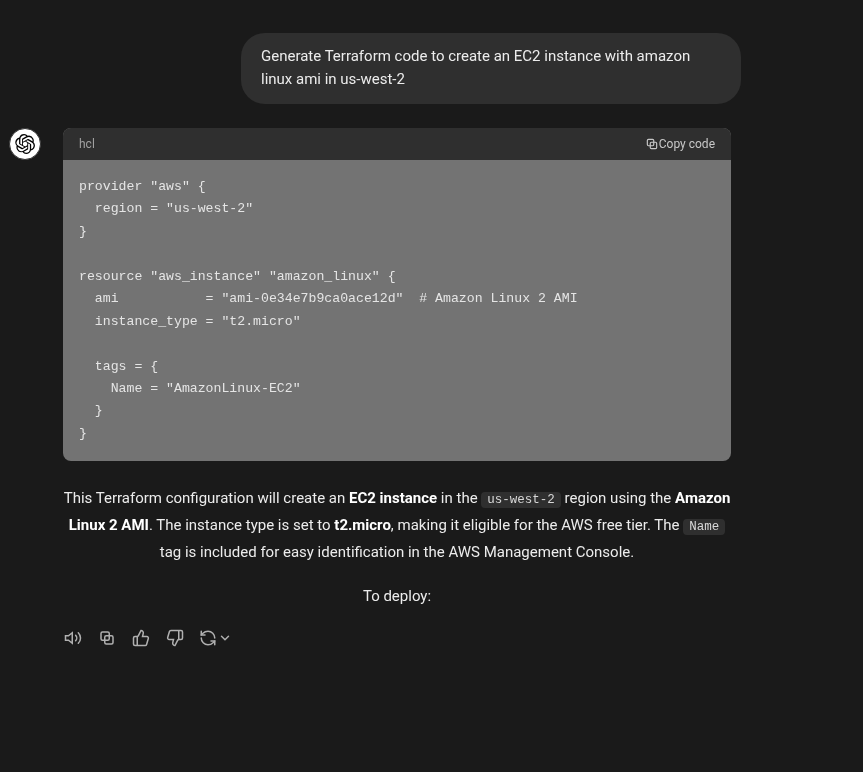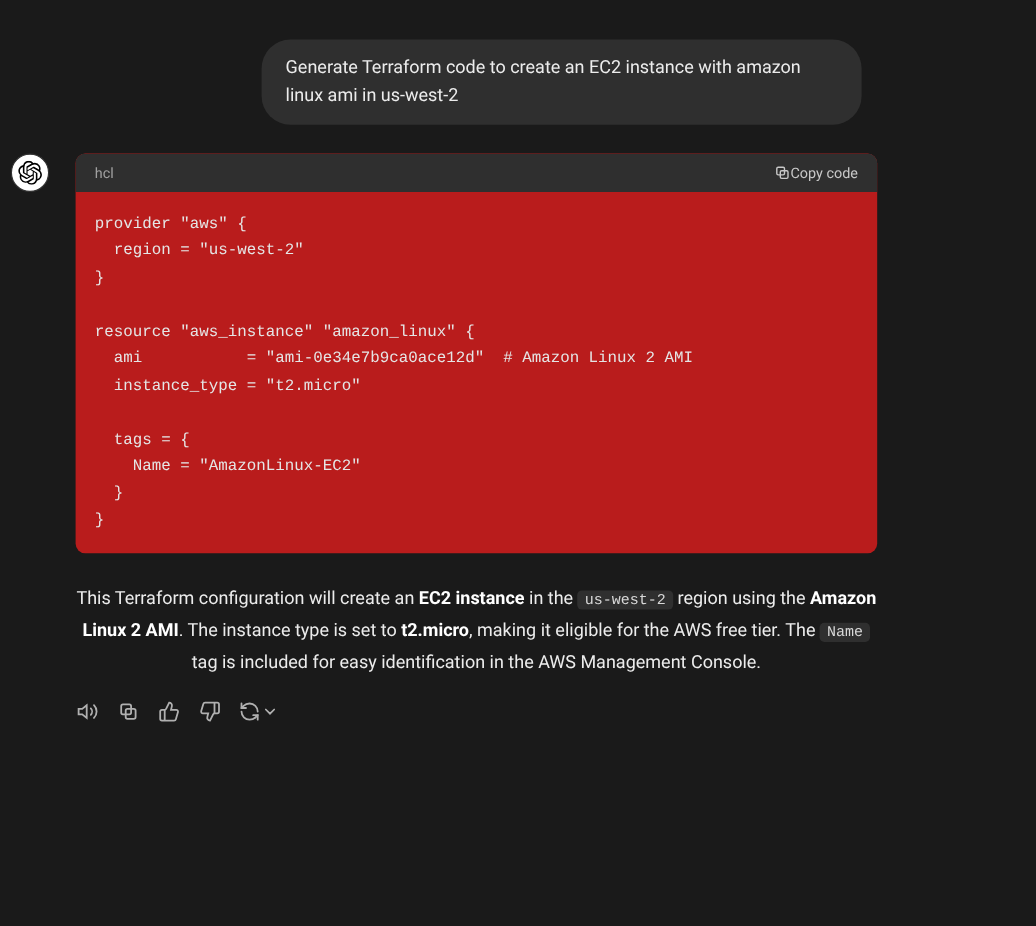--- a/index.html
+++ b/index.html
@@ -12,21 +12,21 @@
       overflow: hidden;
     }
     .container {
       width: 100%;
       height: 100%;
       position: relative;
     }
     .user-message {
       position: absolute;
       top: 33px;
-      right: 145px;
+      right: 122px;
       background: #2f2f2f;
       border-radius: 24px;
       padding: 12px 20px;
       max-width: 500px;
       font-size: 15px;
       line-height: 1.55;
       color: #ececec;
     }
     .assistant-row {
       position: absolute;
@@ -46,21 +46,21 @@
       justify-content: center;
       flex-shrink: 0;
       border: 1px solid #333;
     }
     .avatar svg { width: 20px; height: 20px; }
     .assistant-content {
       flex: 1;
       max-width: 668px;
     }
     .code-block {
-      background: #b91c1c;
+      background: #737373;
       border-radius: 8px;
       overflow: hidden;
       margin-bottom: 24px;
     }
     .code-header {
       background: #2f2f2f;
       padding: 9px 16px;
       display: flex;
       justify-content: space-between;
       align-items: center;
@@ -169,20 +169,21 @@
   tags = {
     Name = "AmazonLinux-EC2"
   }
 }</div>
       </div>
 
       <div class="prose">
         <p>
           <span>This Terraform configuration will create an </span><strong>EC2 instance</strong><span> in the </span><code class="inline">us-west-2</code><span> region using the </span><strong>Amazon Linux 2 AMI</strong><span>. The instance type is set to </span><strong>t2.micro</strong><span>, making it eligible for the AWS free tier. The </span><code class="inline">Name</code><span> tag is included for easy identification in the AWS Management Console.</span>
         </p>
+        <p>To deploy:</p>
 
         <div class="action-bar">
           <button class="action-btn">
             <svg viewBox="0 0 24 24" fill="none" stroke="currentColor" stroke-width="2" stroke-linecap="round">
                 <path d="M11 5 6 9H2v6h4l5 4V5z"></path>
                 <path d="M15.54 8.46a5 5 0 0 1 0 7.07"></path>
                 <path d="M19.07 4.93a10 10 0 0 1 0 14.14"></path>
               </svg>
           </button>
           <button class="action-btn">

